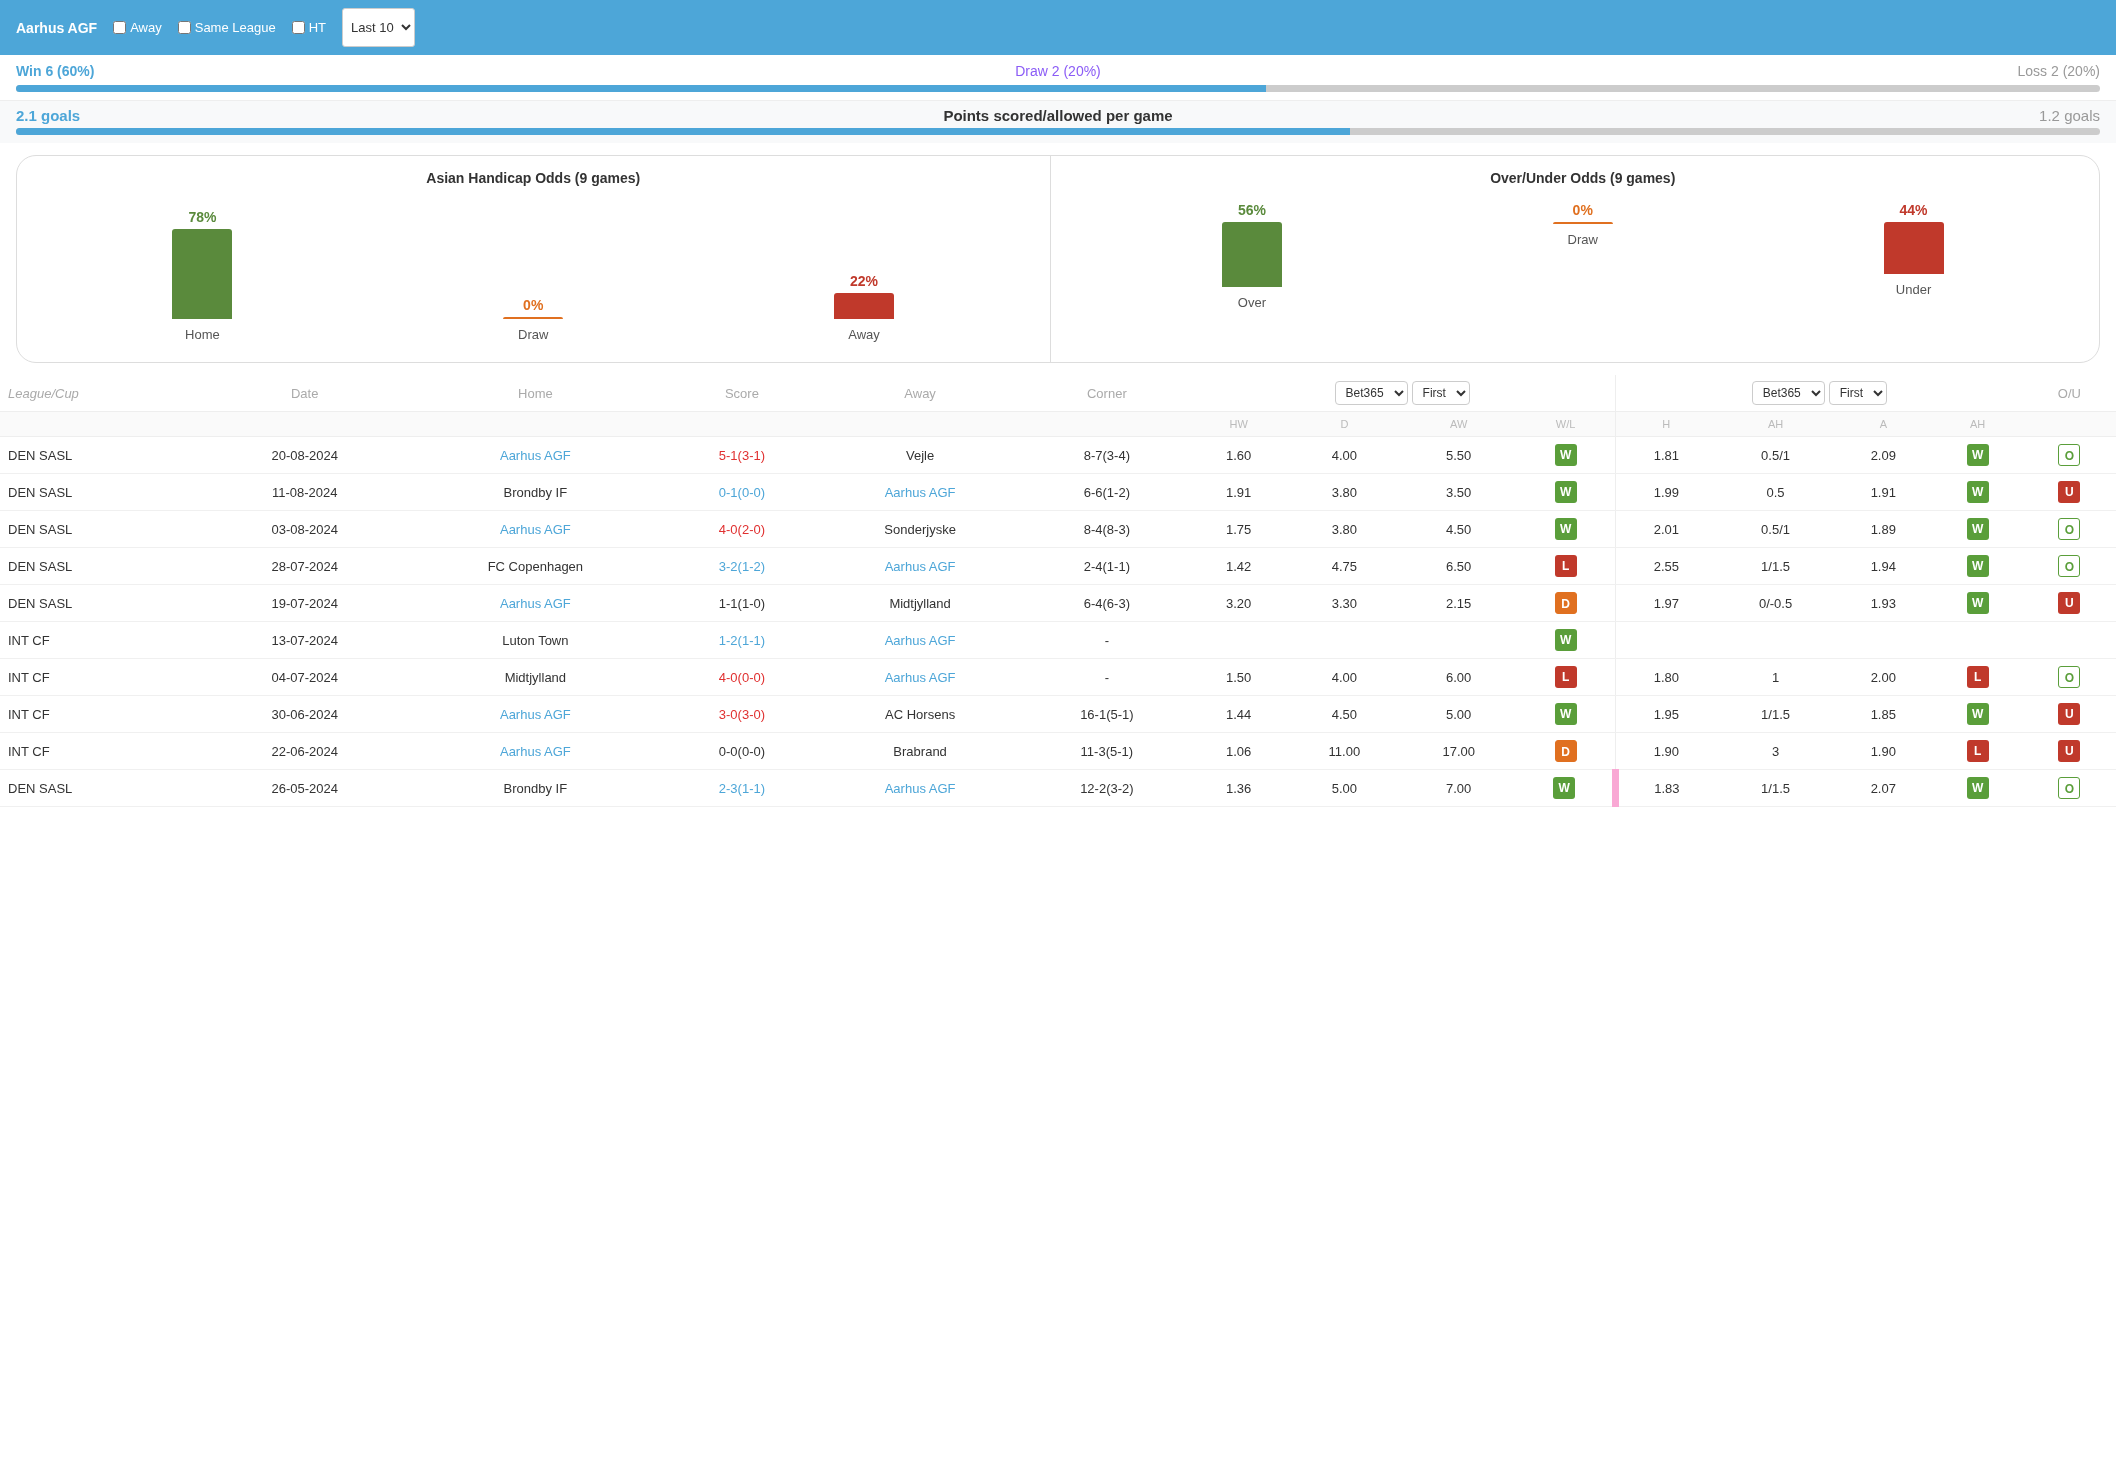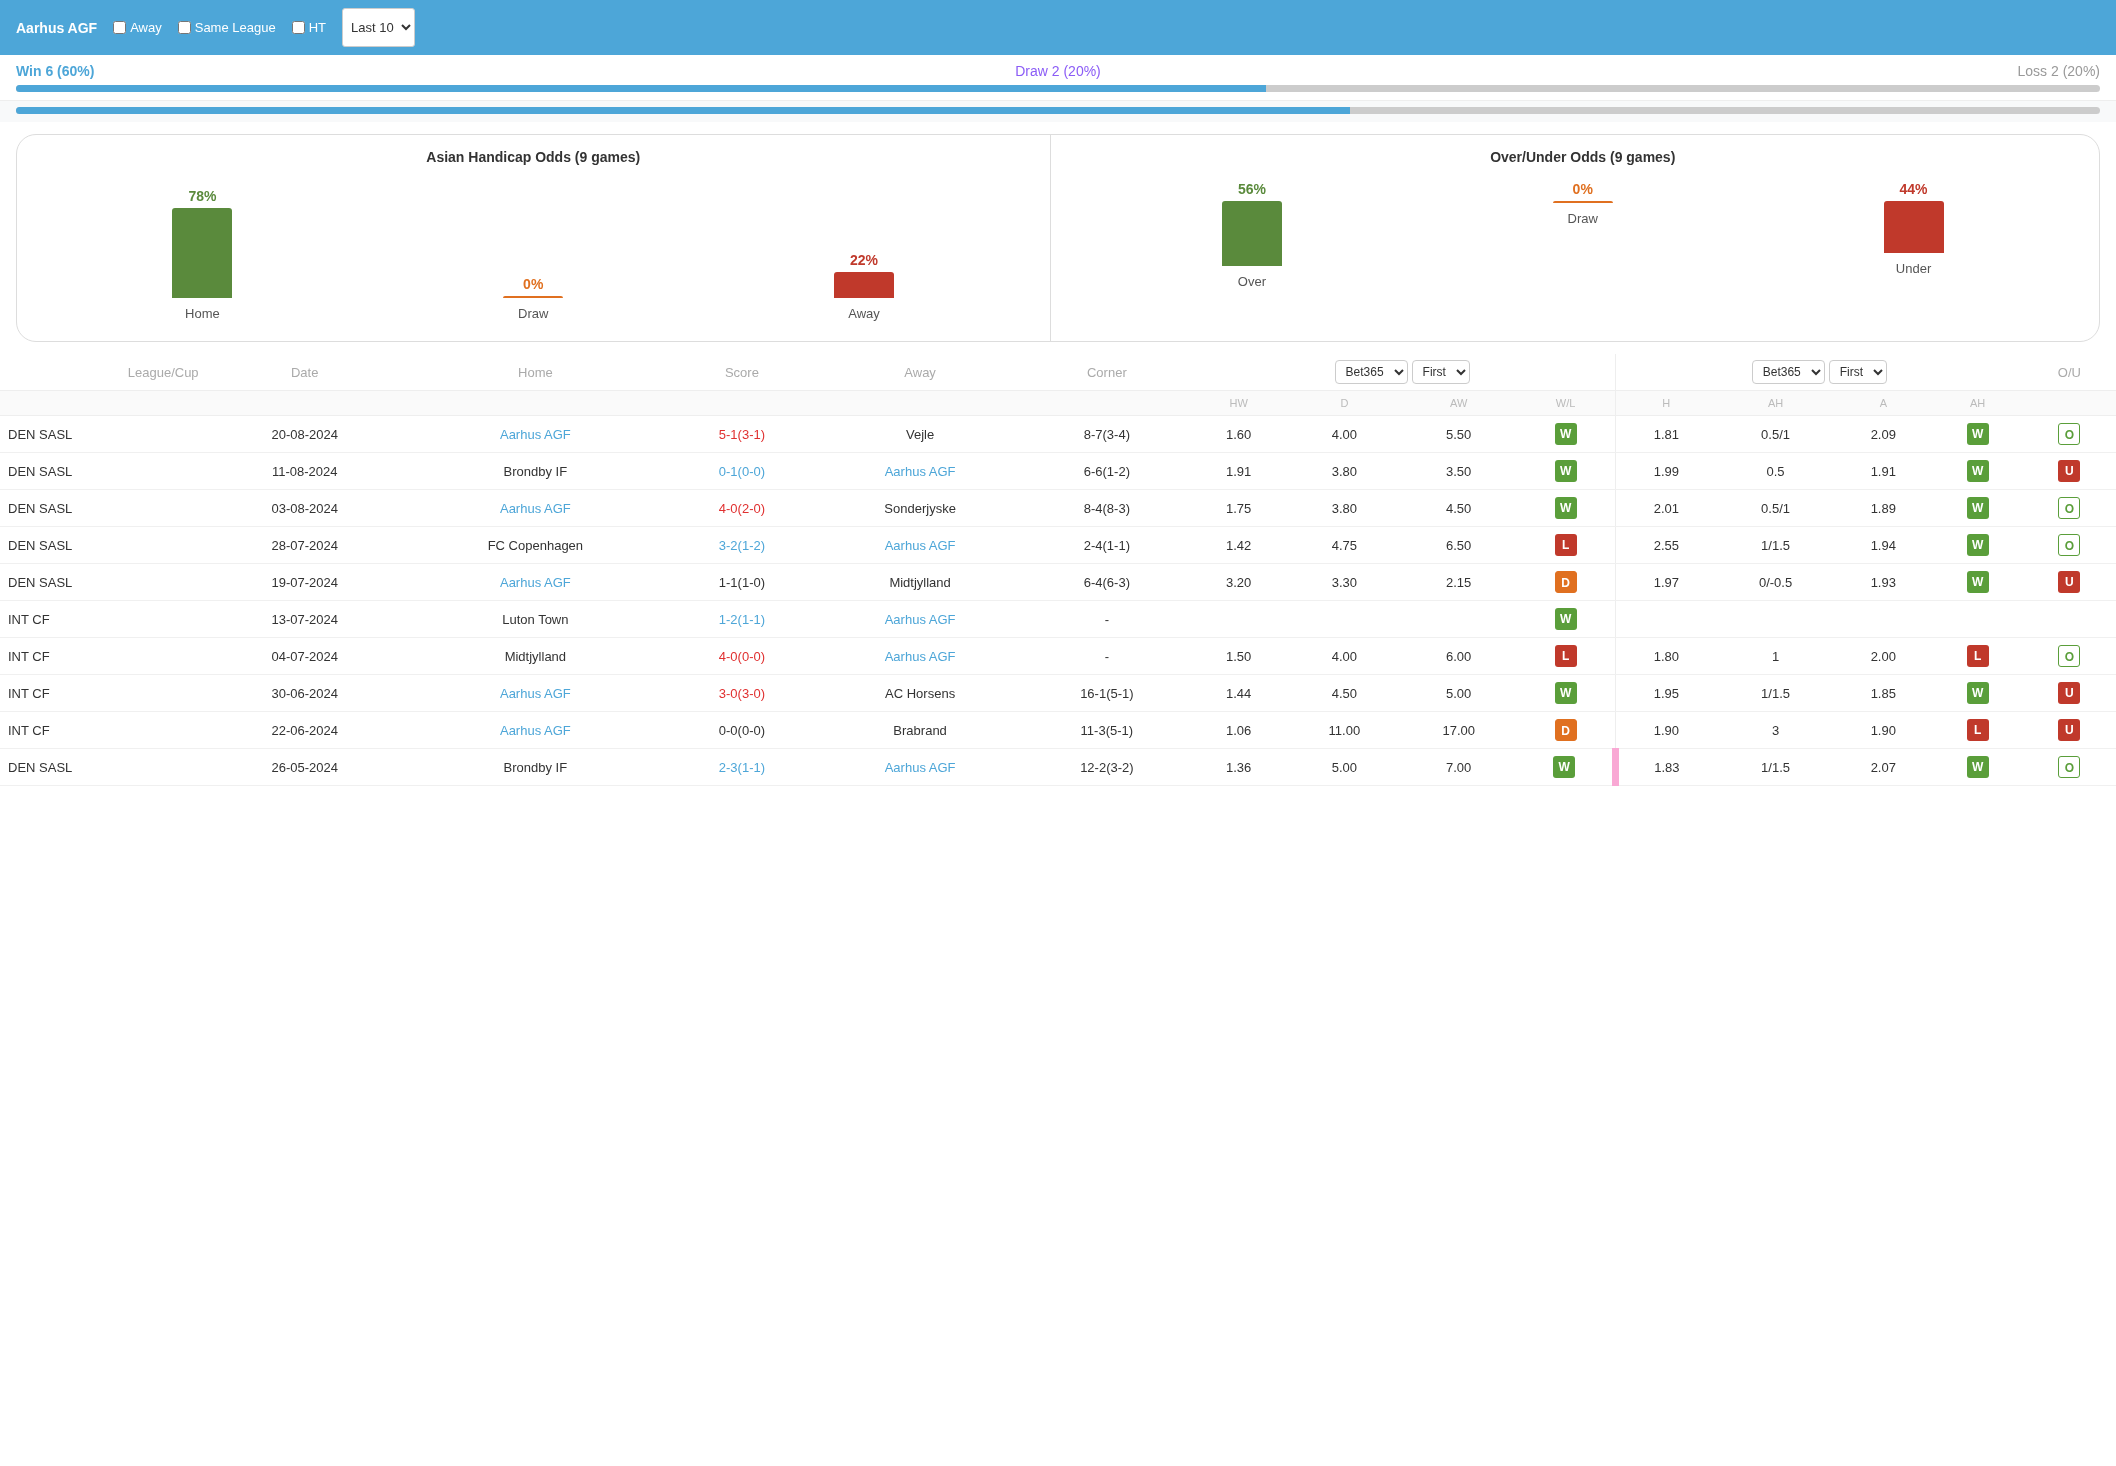--- a/index.html
+++ b/index.html
@@ -72,21 +72,21 @@
       font-size: 13px;
     }
     th {
       color: #aaa;
       font-weight: normal;
       padding: 6px 8px;
       text-align: center;
       border-bottom: 1px solid #eee;
       white-space: nowrap;
     }
-    th.left { text-align: right; }
+    th.left { text-align: left; font-style: italic; }
     td {
       padding: 7px 8px;
       text-align: center;
       border-bottom: 1px solid #f0f0f0;
       white-space: nowrap;
     }
     td.left { text-align: left; }
 
     .link-blue { color: #4da6d8; text-decoration: none; }
     .score-red { color: #e03030; }
@@ -156,20 +156,25 @@
     <div class="wdl-win">Win 6 (60%)</div>
     <div class="wdl-draw">Draw 2 (20%)</div>
     <div class="wdl-loss">Loss 2 (20%)</div>
   </div>
   <div style="width:100%; height:7px; background:#ccc; border-radius:4px; margin-bottom:6px;">
     <div style="width:60%; height:7px; background:#4da6d8; border-radius:4px 0 0 4px;"></div>
   </div>
 </div>
 
 <div style="padding: 6px 16px 2px 16px; background:#f8f9fa; border-top:1px solid #eee;">
+  <div style="display:flex; align-items:center; margin-bottom:4px;">
+    <div class="goals-left">2.1 goals</div>
+    <div class="goals-center">Points scored/allowed per game</div>
+    <div class="goals-right">1.2 goals</div>
+  </div>
   <div style="width:100%; height:7px; background:#ccc; border-radius:4px; margin-bottom:6px;">
     <div style="width:64%; height:7px; background:#4da6d8; border-radius:4px 0 0 4px;"></div>
   </div>
 </div>
 
 <div style="display:flex; gap:16px; margin:12px 16px; border:1px solid #ddd; border-radius:20px; overflow:hidden;">
 
   <div style="flex:1; padding:14px 20px 20px 20px; border-right:1px solid #ddd;">
     <div style="text-align:center; font-weight:bold; font-size:14px; margin-bottom:16px;">Asian Handicap Odds (9 games)</div>
     <div style="display:flex; justify-content:space-around; align-items:flex-end; height:140px; padding-bottom:0;">

